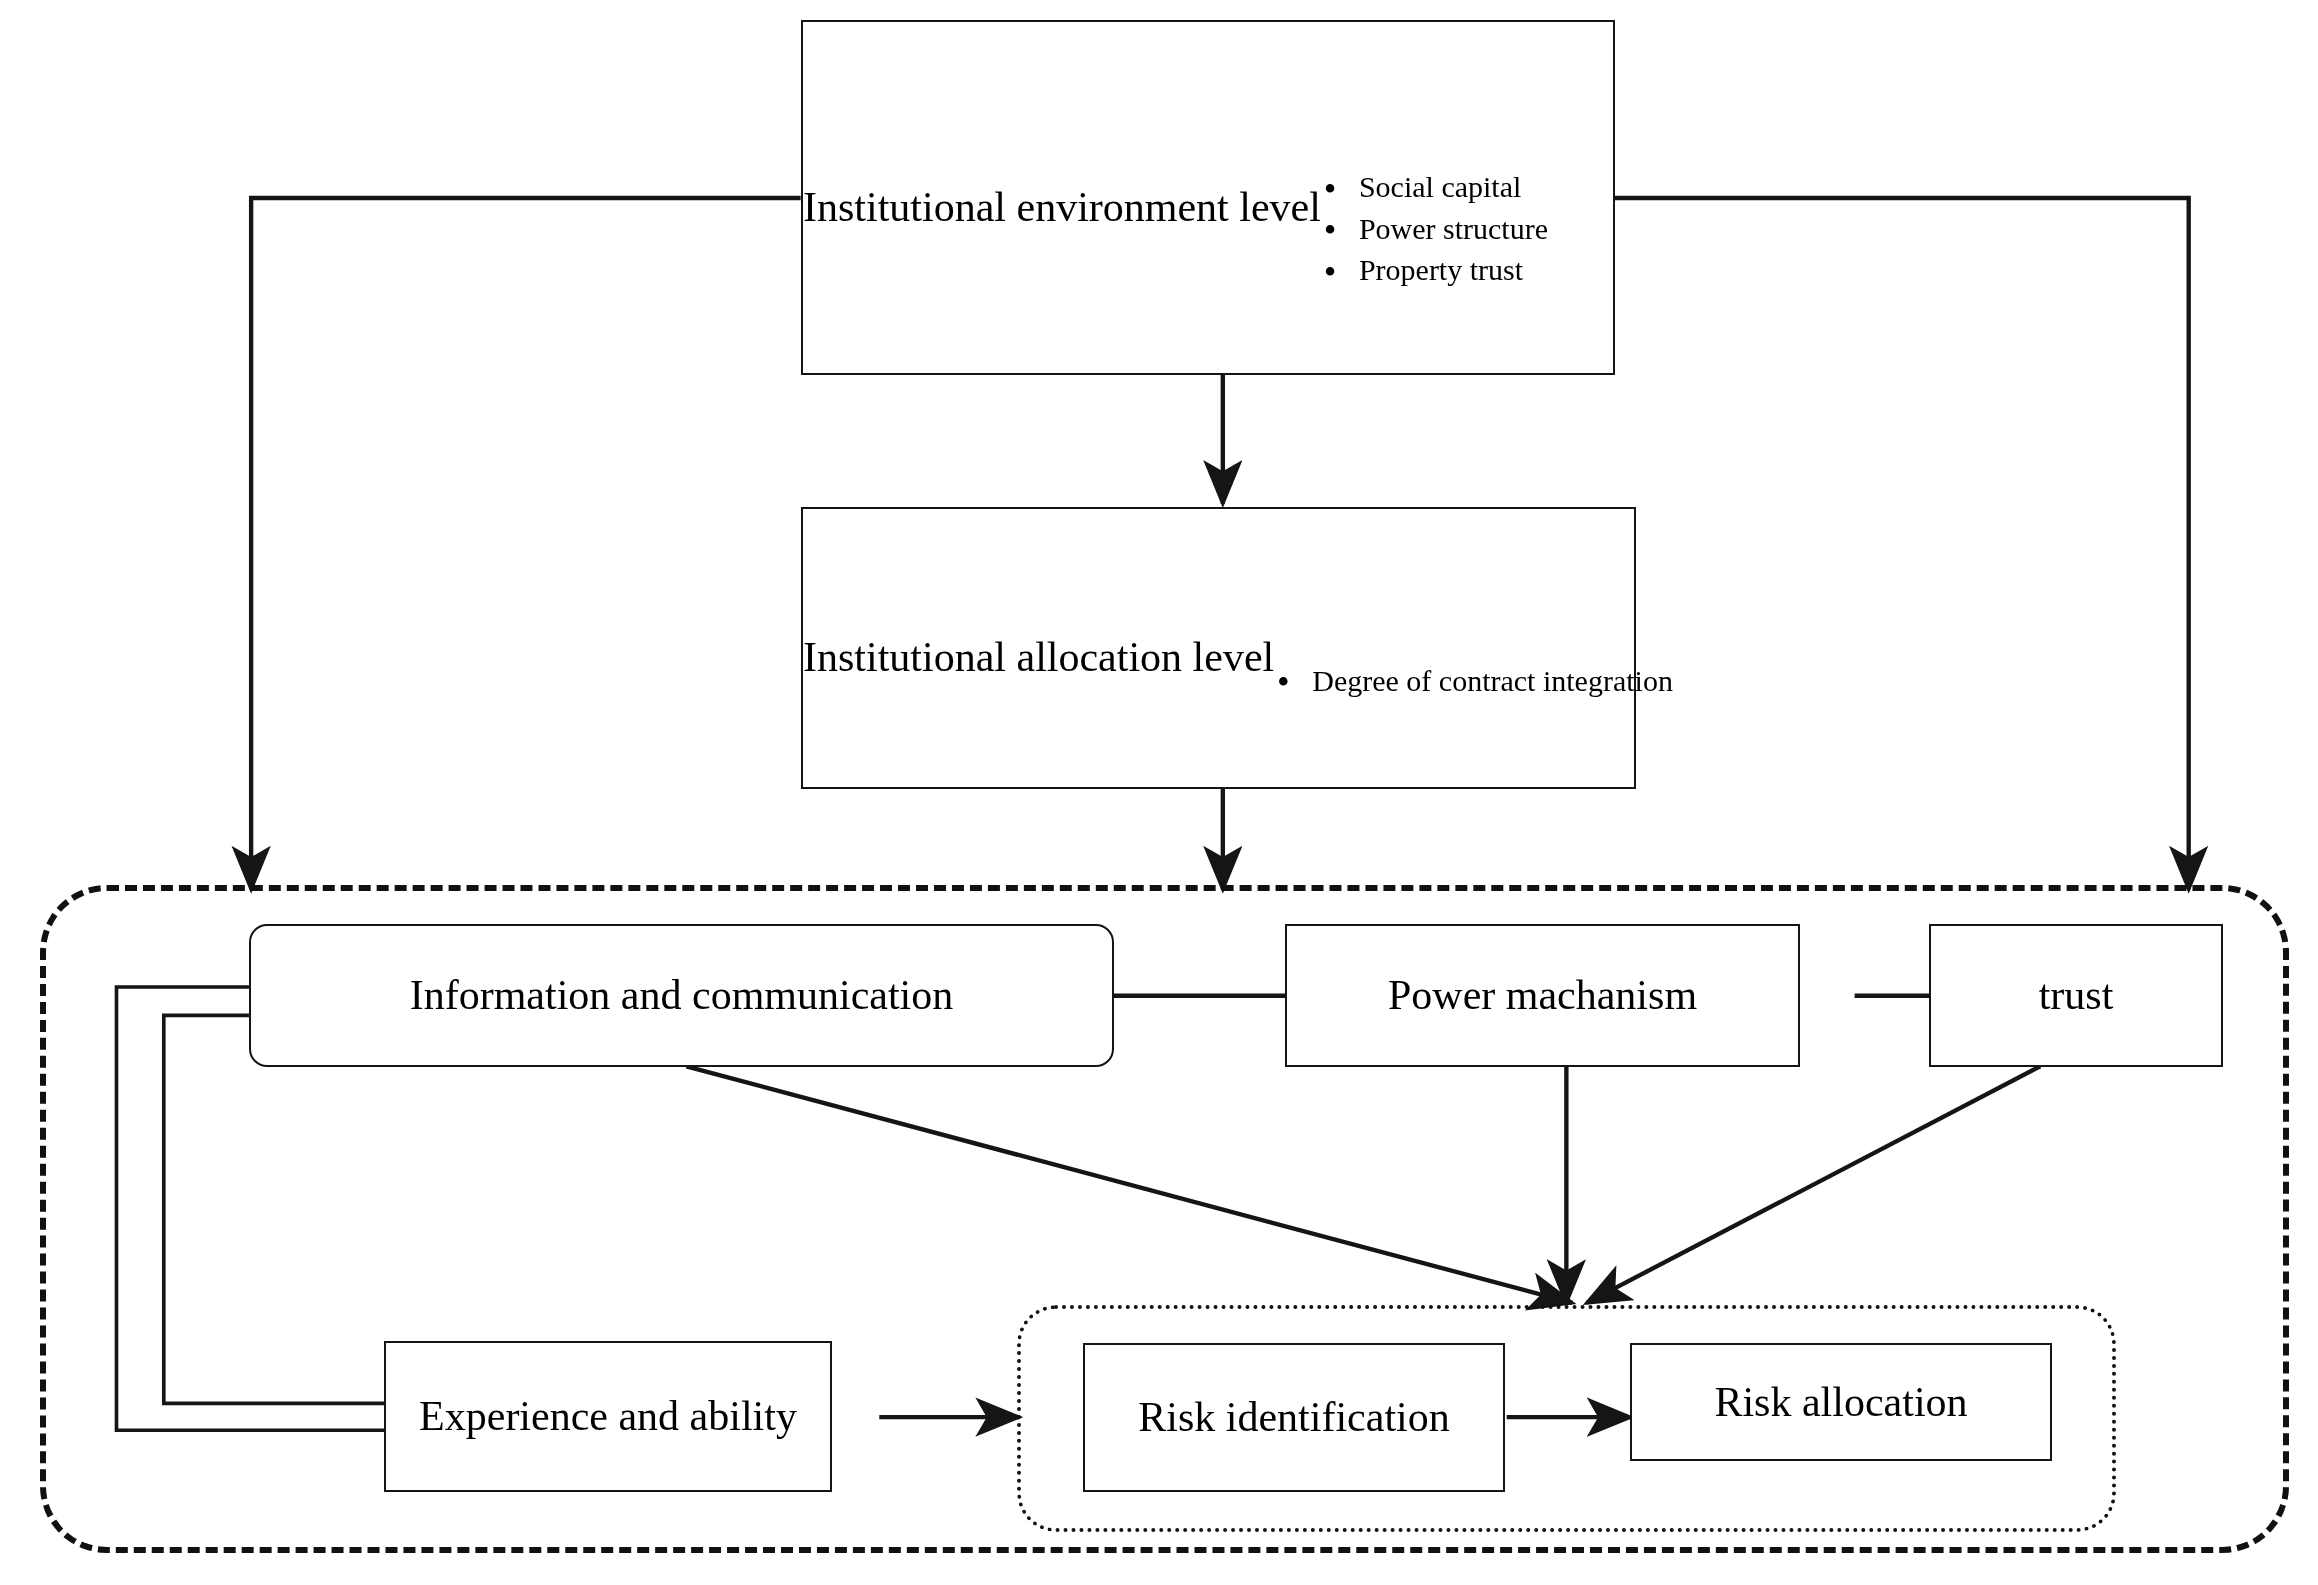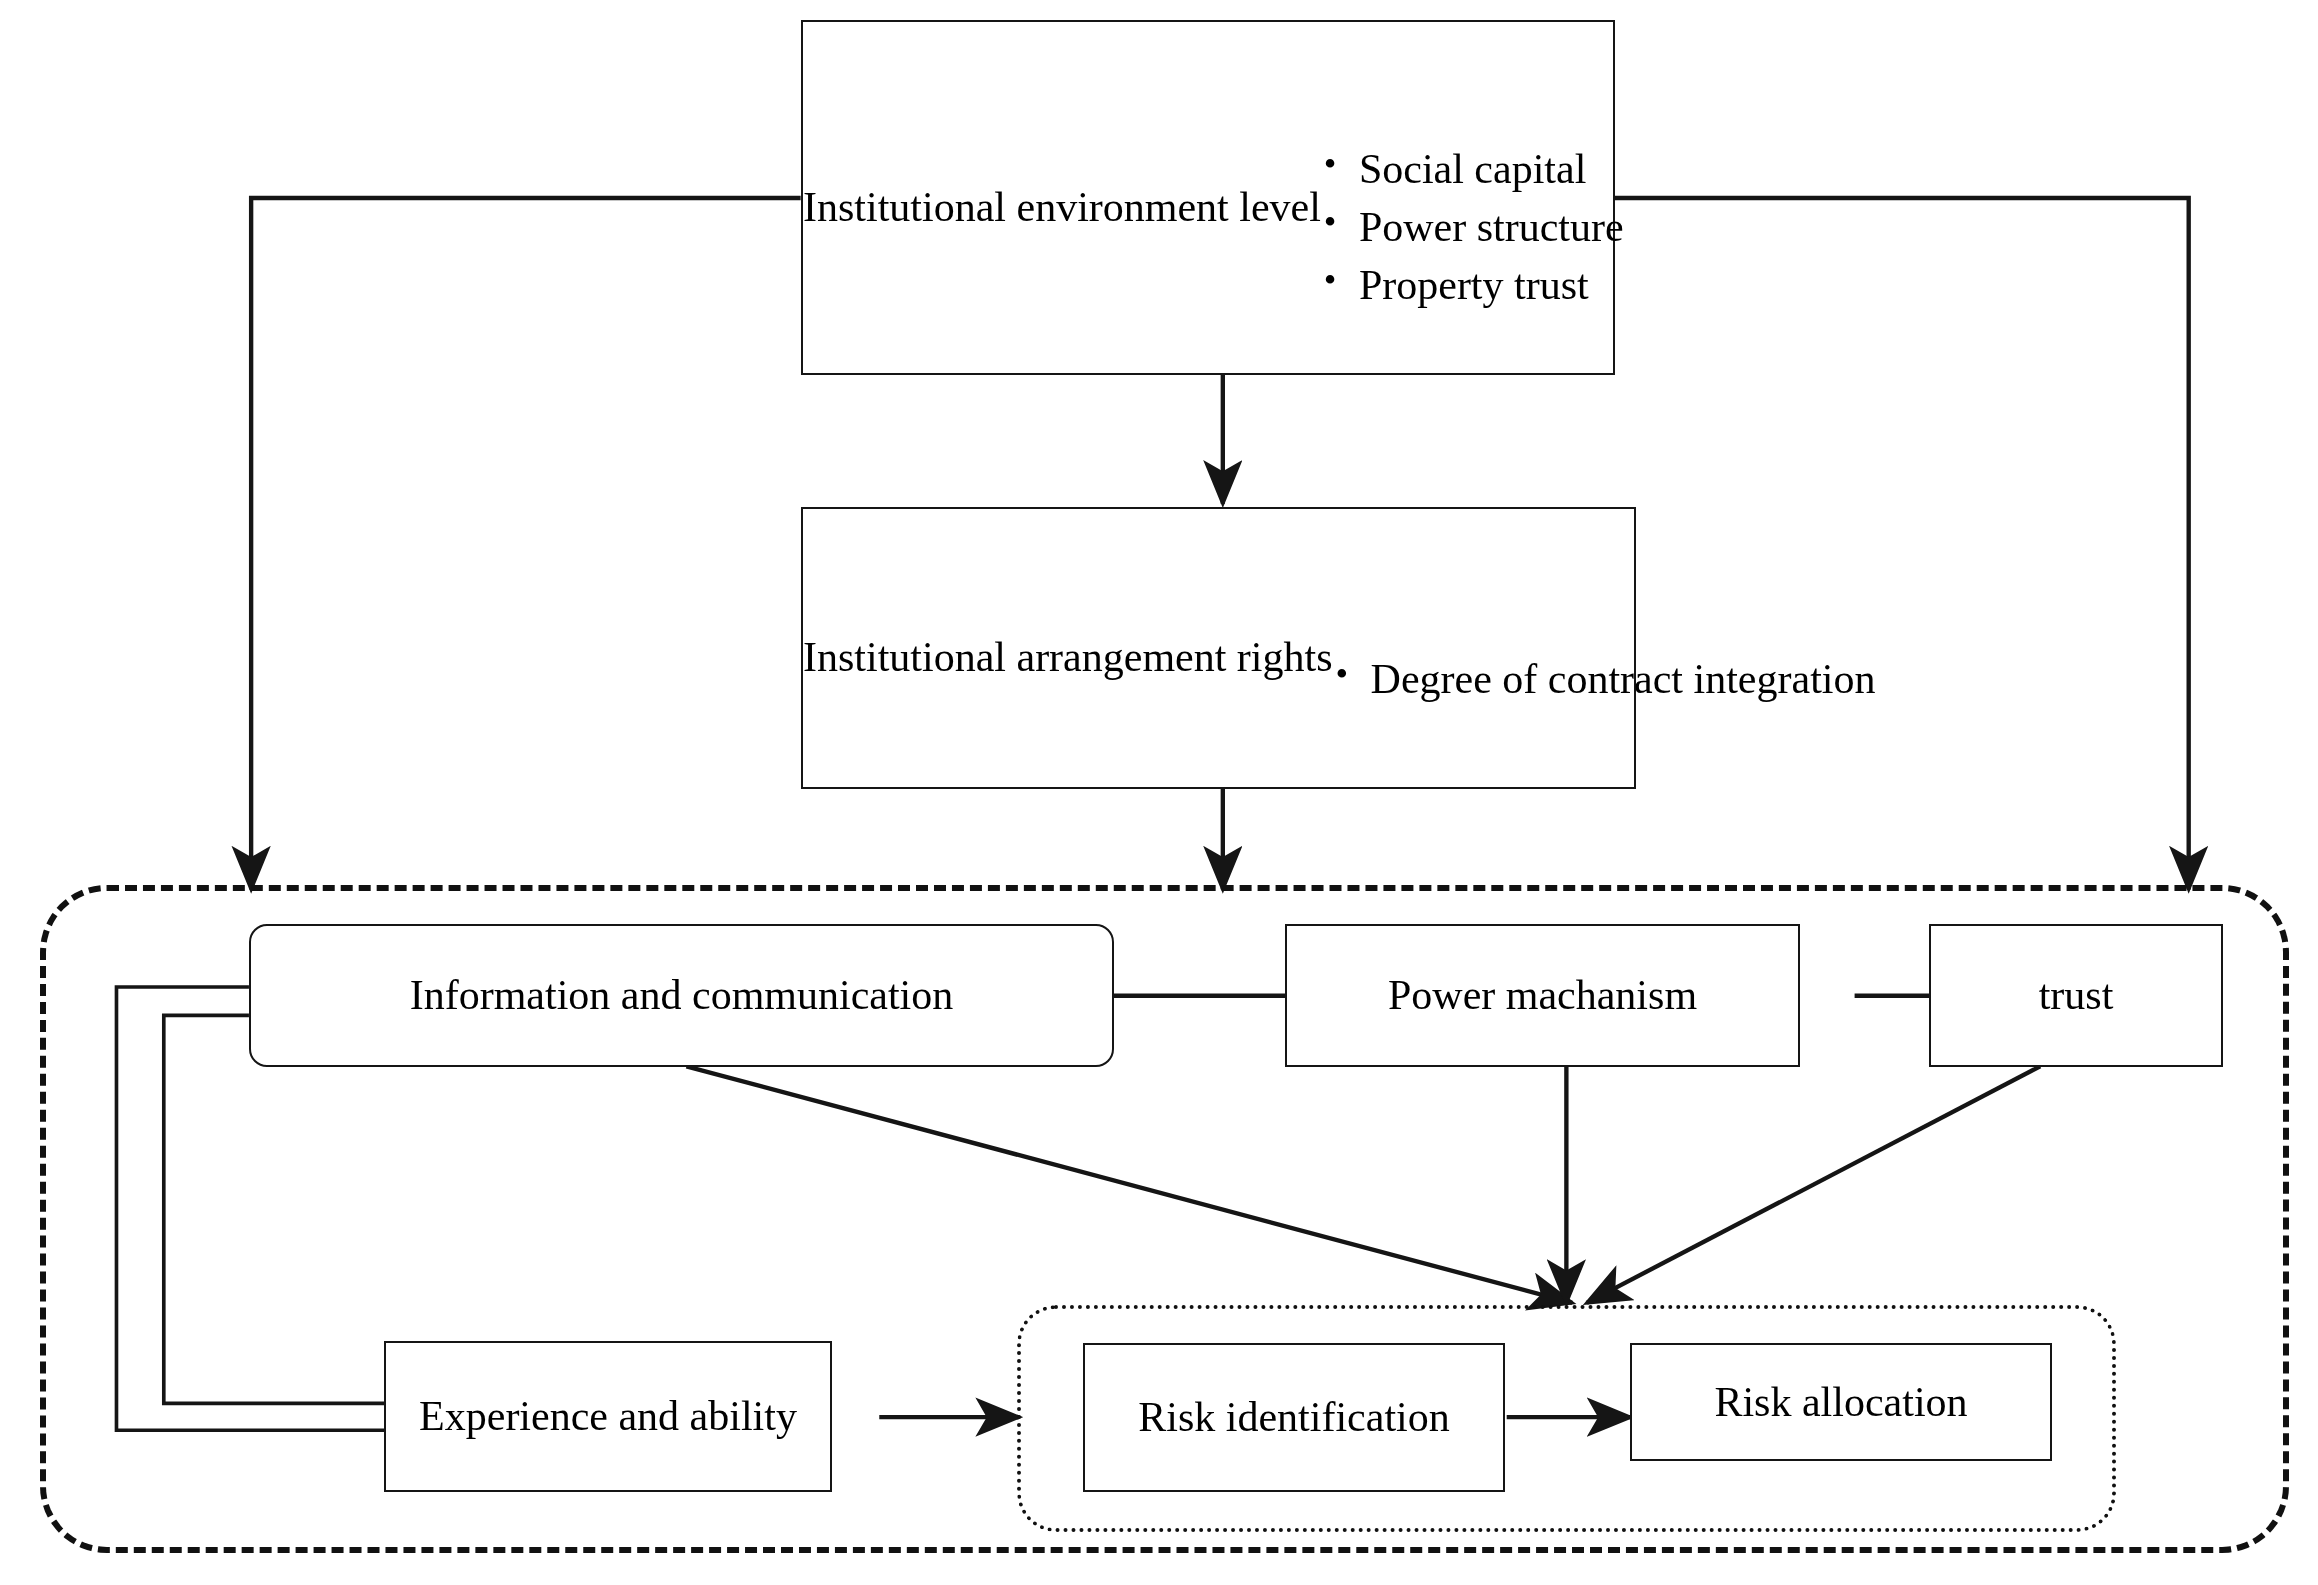--- a/index.html
+++ b/index.html
@@ -50,21 +50,21 @@
     text-align: center;
     white-space: nowrap;
   }
   .bullet-list {
     margin: 0;
     padding: 0;
     list-style: none;
     text-align: left;
   }
   .bullet-list li {
-    font-size: 42px;
+    font-size: 30px;
     line-height: 1.38;
     color: #000000;
     white-space: nowrap;
     position: relative;
     padding-left: 38px;
   }
   .bullet-list li::before {
     content: "\2022";
     position: absolute;
     left: 2.9px;
@@ -133,21 +133,21 @@
   <div class="node-box" style="left:801px; top:20.4px; width:814px; height:355px; padding-top:19px;">
     <div class="node-title">Institutional environment level</div>
     <ul class="bullet-list" style="margin-top:42px;">
       <li>Social capital</li>
       <li>Power structure</li>
       <li>Property trust</li>
     </ul>
   </div>
 
   <div class="node-box" style="left:801px; top:507px; width:835px; height:282px; padding-top:17.5px;">
-    <div class="node-title">Institutional arrangement rights</div>
+    <div class="node-title">Institutional allocation level</div>
     <ul class="bullet-list" style="margin-top:47px;">
       <li>Degree of contract integration</li>
     </ul>
   </div>
 
   <div class="node-box center-v" style="left:249px; top:924px; width:865px; height:143px;border-radius:18px;">
     <div class="node-label">Information and communication</div>
   </div>
 
   <div class="node-box center-v" style="left:1285px; top:924px; width:515px; height:143px;">

